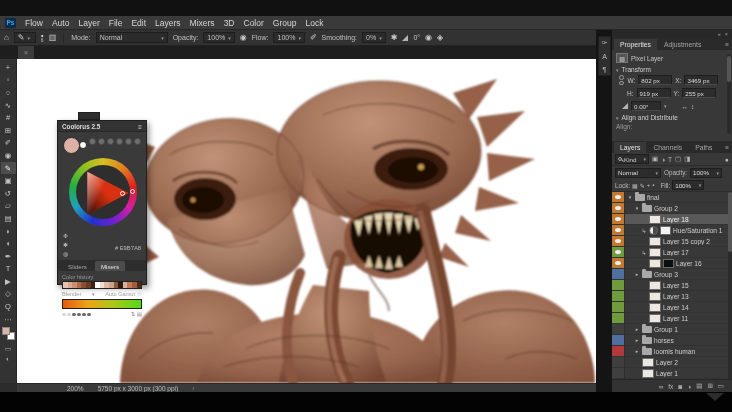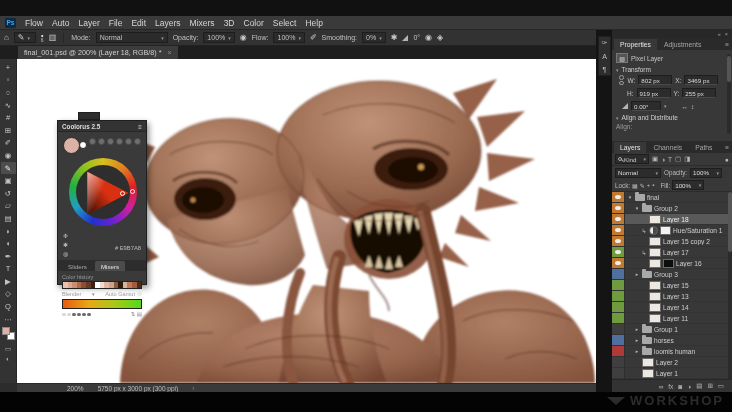--- a/index.html
+++ b/index.html
@@ -139,22 +139,22 @@
     <span style="display:flex;gap:9px;">
         <span class="menu-item">Flow</span>
         <span class="menu-item">Auto</span>
         <span class="menu-item">Layer</span>
         <span class="menu-item">File</span>
         <span class="menu-item">Edit</span>
         <span class="menu-item">Layers</span>
         <span class="menu-item">Mixers</span>
         <span class="menu-item">3D</span>
         <span class="menu-item">Color</span>
-        <span class="menu-item">Select</span>
-        <span class="menu-item">Help</span>
+        <span class="menu-item">Group</span>
+        <span class="menu-item">Lock</span>
       </span>
   </div>
 
   <div class="optionsbar">
     <span class="ob-ico">⌂</span>
     <span class="ob-dd">
         <span class="ob-ico">✎</span>
         <span class="car">▾</span>
       </span>
     <span class="brushprev">
@@ -187,21 +187,20 @@
       </span>
     <span class="ob-ico">✱</span>
     <span class="angico"></span>
     <span>0°</span>
     <span class="ob-ico">◉</span>
     <span class="ob-ico">◈</span>
   </div>
 
   <div class="tabbar">
     <div class="doctab">
-      <span>final_001.psd @ 200% (Layer 18, RGB/8) *</span>
       <span class="x">×</span>
     </div>
   </div>
 
   <div class="toolbar">
     <span style="display:flex;flex-direction:column;">
         <span class="tool">+</span>
         <span class="tool">▫</span>
         <span class="tool">○</span>
         <span class="tool">∿</span>
@@ -688,16 +687,15 @@
   <div class="leftbtm"></div>
   <div class="statusbar">
     <span>200%</span>
     <span>5750 px x 3000 px (300 ppi)</span>
     <span class="arr">›</span>
   </div>
 
   <div class="botblack"></div>
   <div class="watermark">
     <span class="wlogo"></span>
-    <span>WORKSHOP</span>
   </div>
 
 </div>
 
 </body></html>

